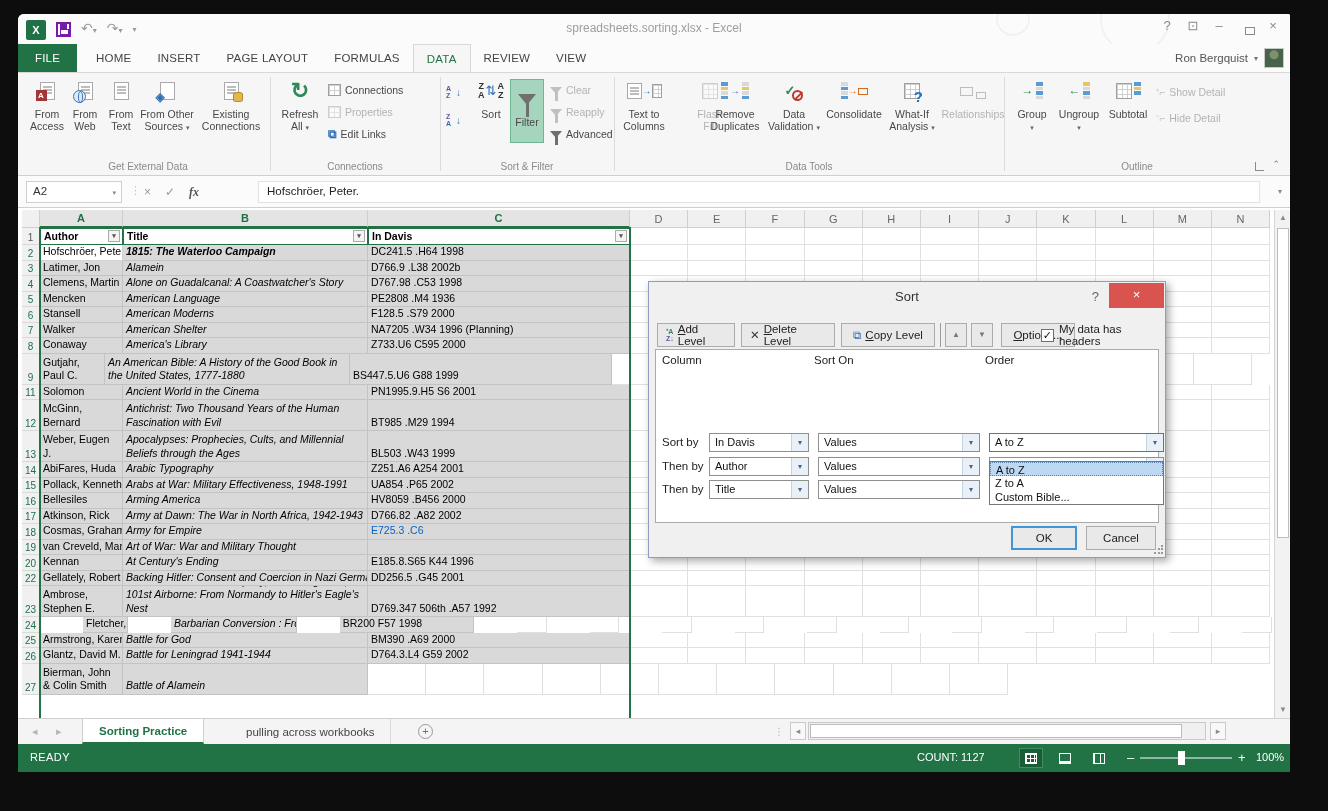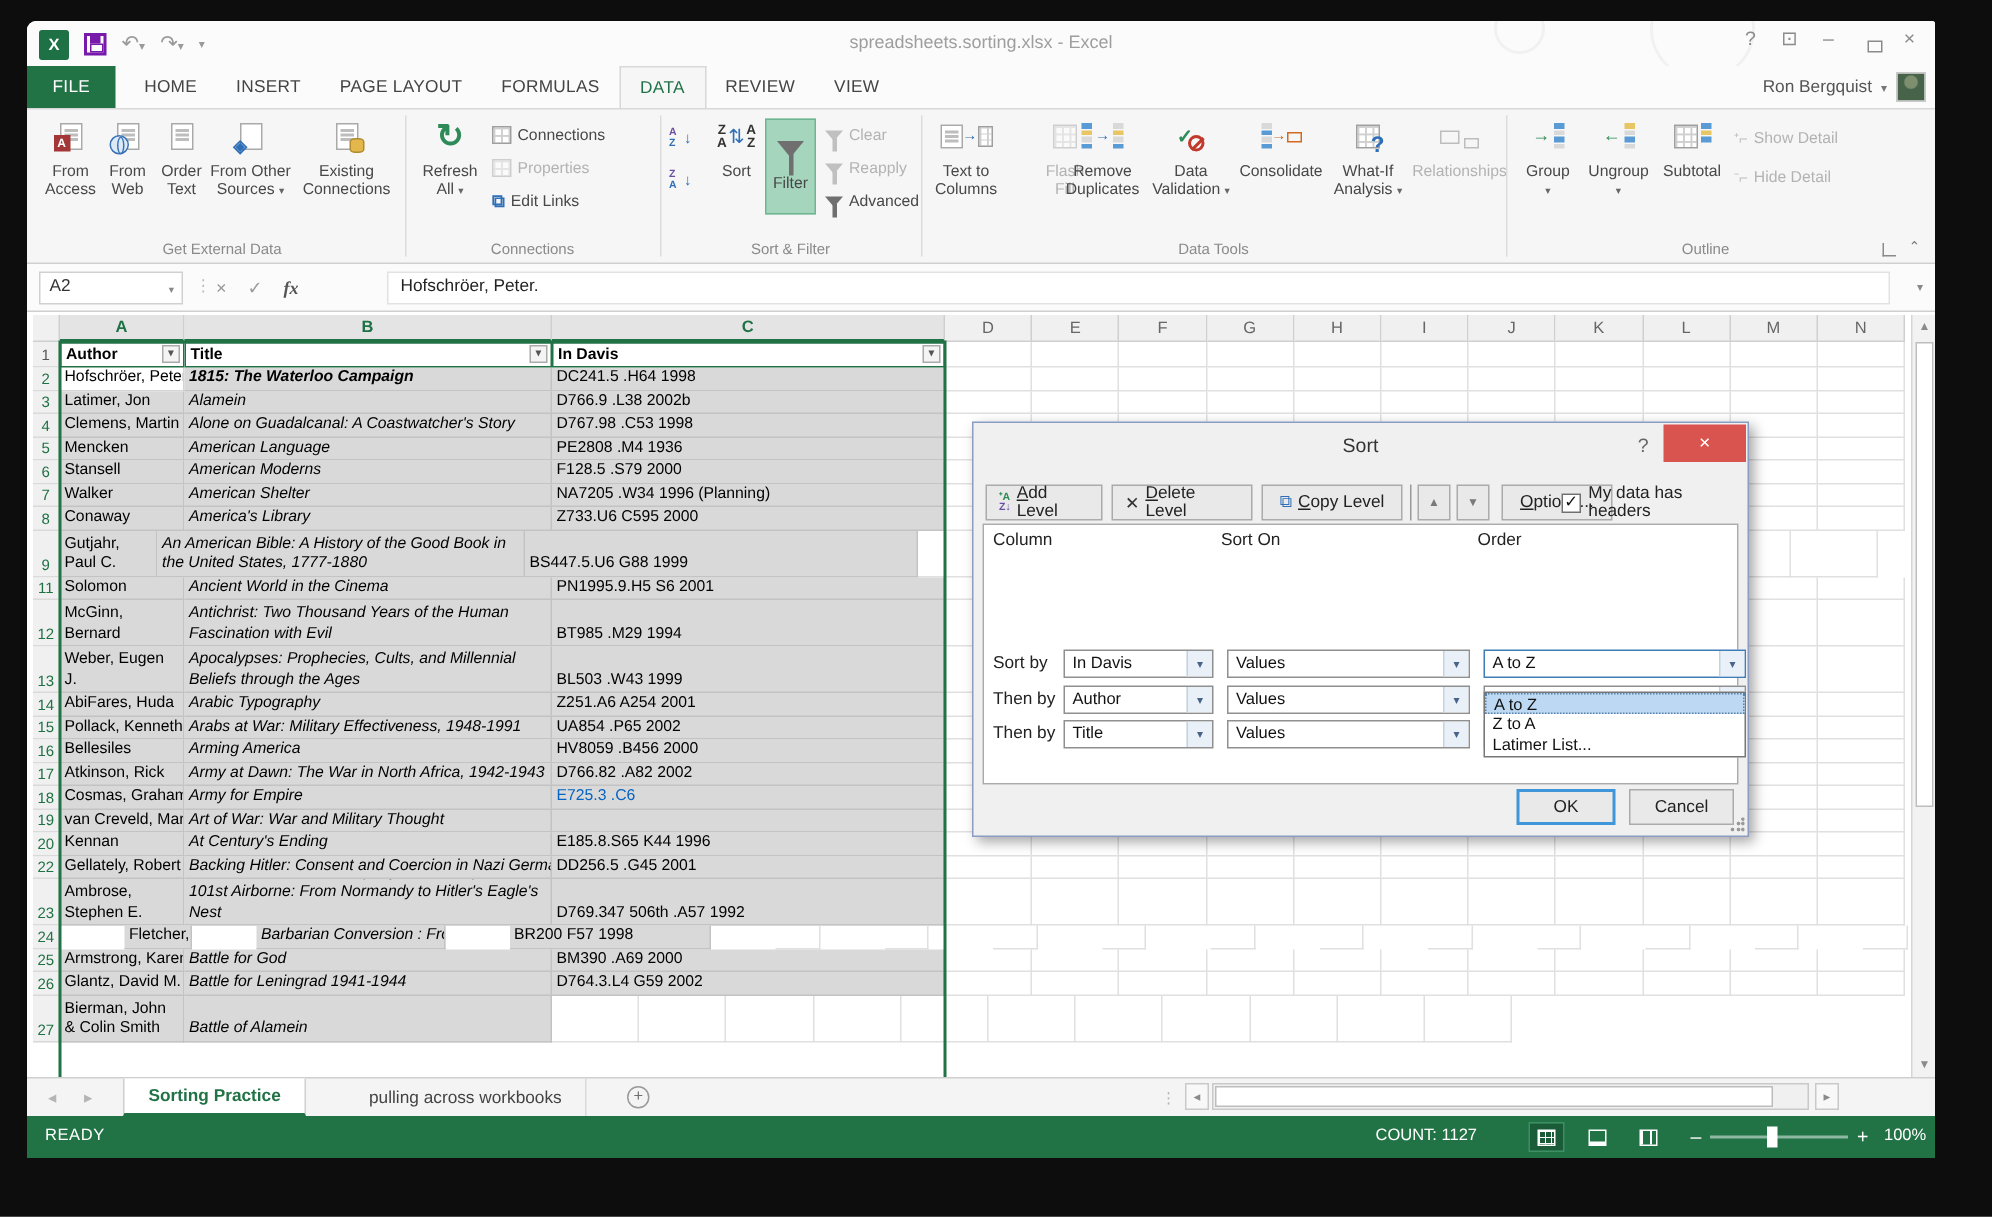--- a/index.html
+++ b/index.html
@@ -232,21 +232,21 @@
             </div>
           </div>
         <span>From Web</span>
       </div>
       <div class="bigbtn" style="left:78px; width:34px;">
         <div class="bicon">
             <div class="page">
               <div class="lines"></div>
             </div>
           </div>
-        <span>Order Text</span>
+        <span>From Text</span>
       </div>
       <div class="bigbtn" style="left:114px; width:54px;">
         <div class="bicon">
             <div class="page">
               <div class="compass">◈</div>
             </div>
           </div>
         <span><span>From Other Sources</span> <span class="carr">▾</span></span>
       </div>
       <div class="bigbtn" style="left:172px; width:66px;">
@@ -988,21 +988,21 @@
           <div class="lvl-label" style="left: 6px; top: 133px;">Then by</div>
           <div class="combo" style="left: 53px; top: 130px; width: 100px;">Title<div class="cbtn">▾</div></div>
           <div class="combo" style="left: 162px; top: 130px; width: 162px;">Values<div class="cbtn">▾</div></div>
           <div class="combo" style="left: 333px; top: 130px; width: 175px;">
             <div class="cbtn">▾</div>
           </div>
         </div>
       <div id="order-list">
           <div class="opt hl">A to Z</div>
           <div class="opt">Z to A</div>
-          <div class="opt">Latimer List...</div>
+          <div class="opt">Custom Bible...</div>
         </div>
     </div>
 
     <div class="dbtn" id="sd-ok">
         <span>OK</span>
       </div>
     <div class="dbtn" id="sd-cancel">
         <span>Cancel</span>
       </div>
     <div id="sd-grip"></div>

